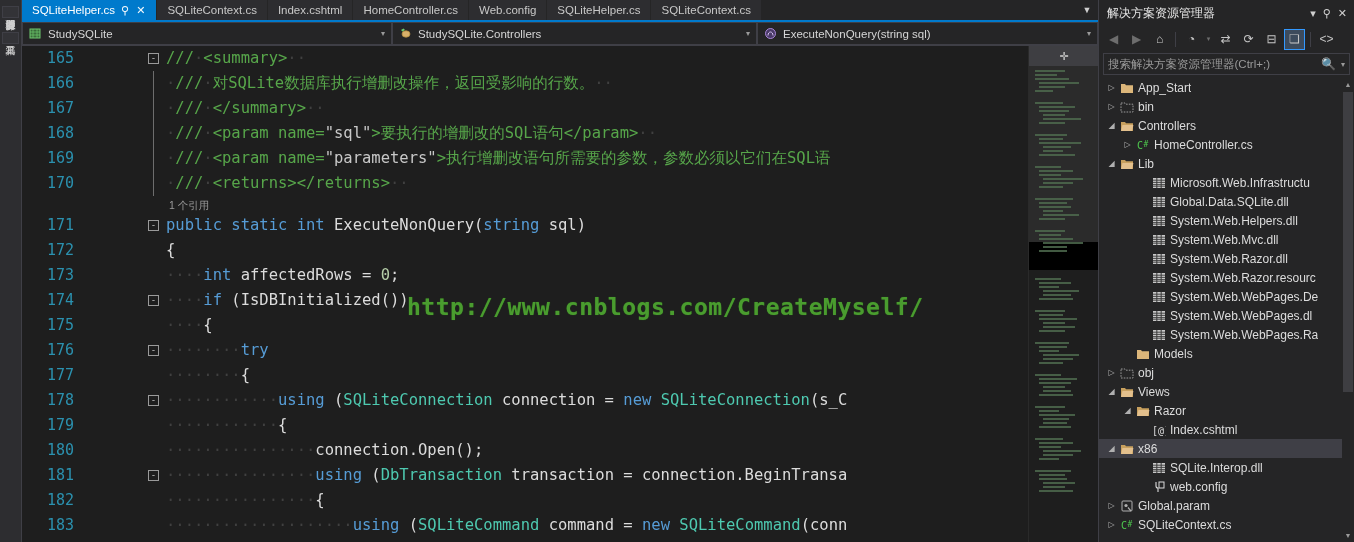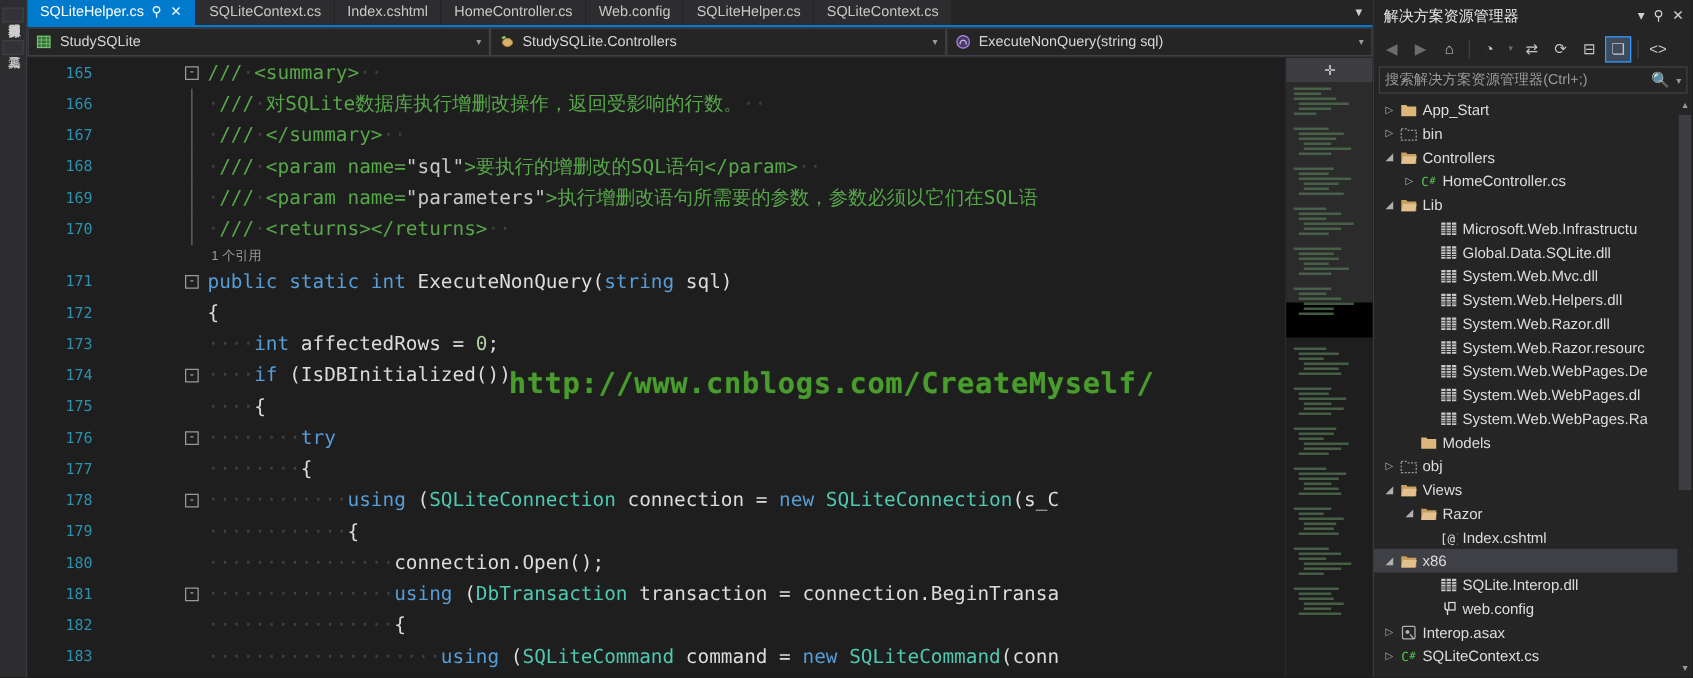--- a/index.html
+++ b/index.html
@@ -82,21 +82,21 @@
   }
   .codearea {
     position: absolute; left: 0; top: 0; right: 0; bottom: 0;
     font-family: "DejaVu Sans Mono", "Liberation Mono", monospace;
     font-size: 15.5px; line-height: 25px;
     white-space: pre;
   }
   .ln { display: block; height: 25px; position: relative; }
   .lnum {
     position: absolute; left: 0; width: 52px; text-align: right;
-    color: #2b91af; font-size: 12px;
+    color: #2b91af; font-size: 15px;
   }
   .glyph {
     position: absolute; left: 126px; width: 11px; height: 11px; top: 7px;
     border: 1px solid #9a9a9a; color: #c8c8c8;
     font-size: 9px; line-height: 9px; text-align: center;
     font-family: "DejaVu Sans Mono", monospace;
   }
   .vline {
     position: absolute; left: 131px; top: 0; width: 1px; height: 25px;
     background: #6d6d6d;
@@ -487,34 +487,34 @@
             <span style="width: 38px; flex: 0 0 auto;"></span>
             <span class="exp"></span>
             <span class="nicon">
               <svg viewBox="0 0 14 14" width="14" height="14">
                 <rect x="1" y="2" width="3.4" height="10" fill="#c8c8c8"></rect>
                 <rect x="5.3" y="2" width="3.4" height="10" fill="#c8c8c8"></rect>
                 <rect x="9.6" y="2" width="3.4" height="10" fill="#c8c8c8"></rect>
                 <path d="M1 4.2h12.1M1 6.4h12.1M1 8.6h12.1M1 10.2h12.1" stroke="#3a3a3a" stroke-width=".9"></path>
               </svg>
             </span>
+            <span class="label">System.Web.Helpers.dll</span>
+          </div>
+          <div class="node">
+            <span style="width: 38px; flex: 0 0 auto;"></span>
+            <span class="exp"></span>
+            <span class="nicon">
+              <svg viewBox="0 0 14 14" width="14" height="14">
+                <rect x="1" y="2" width="3.4" height="10" fill="#c8c8c8"></rect>
+                <rect x="5.3" y="2" width="3.4" height="10" fill="#c8c8c8"></rect>
+                <rect x="9.6" y="2" width="3.4" height="10" fill="#c8c8c8"></rect>
+                <path d="M1 4.2h12.1M1 6.4h12.1M1 8.6h12.1M1 10.2h12.1" stroke="#3a3a3a" stroke-width=".9"></path>
+              </svg>
+            </span>
             <span class="label">System.Web.Mvc.dll</span>
-          </div>
-          <div class="node">
-            <span style="width: 38px; flex: 0 0 auto;"></span>
-            <span class="exp"></span>
-            <span class="nicon">
-              <svg viewBox="0 0 14 14" width="14" height="14">
-                <rect x="1" y="2" width="3.4" height="10" fill="#c8c8c8"></rect>
-                <rect x="5.3" y="2" width="3.4" height="10" fill="#c8c8c8"></rect>
-                <rect x="9.6" y="2" width="3.4" height="10" fill="#c8c8c8"></rect>
-                <path d="M1 4.2h12.1M1 6.4h12.1M1 8.6h12.1M1 10.2h12.1" stroke="#3a3a3a" stroke-width=".9"></path>
-              </svg>
-            </span>
-            <span class="label">System.Web.Helpers.dll</span>
           </div>
           <div class="node">
             <span style="width: 38px; flex: 0 0 auto;"></span>
             <span class="exp"></span>
             <span class="nicon">
               <svg viewBox="0 0 14 14" width="14" height="14">
                 <rect x="1" y="2" width="3.4" height="10" fill="#c8c8c8"></rect>
                 <rect x="5.3" y="2" width="3.4" height="10" fill="#c8c8c8"></rect>
                 <rect x="9.6" y="2" width="3.4" height="10" fill="#c8c8c8"></rect>
                 <path d="M1 4.2h12.1M1 6.4h12.1M1 8.6h12.1M1 10.2h12.1" stroke="#3a3a3a" stroke-width=".9"></path>
@@ -664,21 +664,21 @@
           <div class="node">
             <span style="width: 6px; flex: 0 0 auto;"></span>
             <span class="exp">▷</span>
             <span class="nicon">
               <svg viewBox="0 0 14 14" width="14" height="14">
                 <rect x="2" y="2" width="10" height="10" rx="1" fill="none" stroke="#b0b0b0" stroke-width="1"></rect>
                 <circle cx="6" cy="6.5" r="1.6" fill="#b0b0b0"></circle>
                 <path d="M8 8.5l3 3.5" stroke="#b0b0b0" stroke-width="1.2"></path>
               </svg>
             </span>
-            <span class="label">Interop.asax</span>
+            <span class="label">Global.param</span>
           </div>
           <div class="node">
             <span style="width: 6px; flex: 0 0 auto;"></span>
             <span class="exp">▷</span>
             <span class="nicon">
               <svg viewBox="0 0 14 14" width="14" height="14">
                 <text x="1" y="11" font-size="10" font-family="monospace" fill="#4ec94e">C</text>
                 <text x="7.5" y="9" font-size="8" font-family="monospace" fill="#4ec94e">#</text>
               </svg>
             </span>

